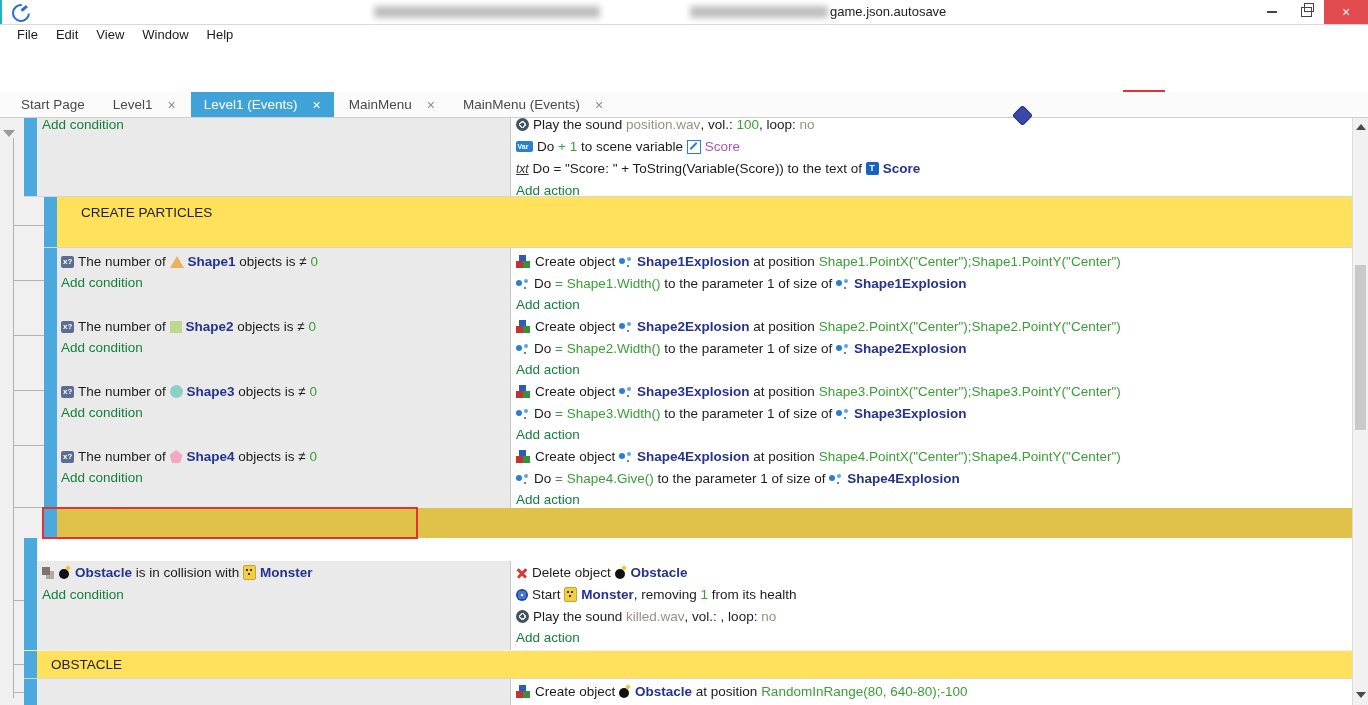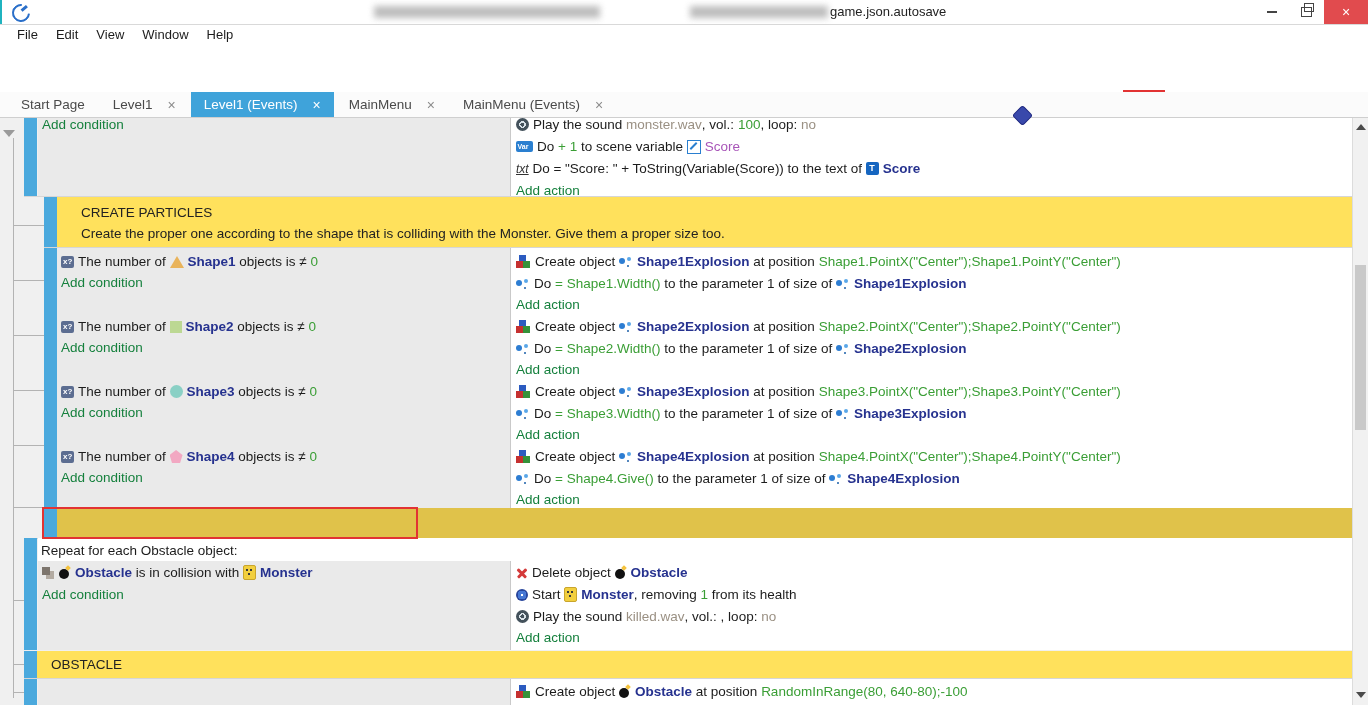--- a/index.html
+++ b/index.html
@@ -252,30 +252,29 @@
     <div class="tree-h" style="left:13px;top:389px;width:31px"></div>
     <div class="tree-h" style="left:13px;top:482px;width:11px"></div>
     <div class="tree-h" style="left:13px;top:546px;width:11px"></div>
     <div class="tree-h" style="left:13px;top:574px;width:11px"></div>
 
     <div class="bar" style="left:24px;top:0;height:78px"></div>
     <div class="condbg" style="left:38px;top:0;width:472px;height:78px"></div>
     <div class="actbg" style="left:511px;top:0;width:841px;height:78px"></div>
     <div class="vdiv" style="left:510px;top:0;height:78px"></div>
     <div class="ln dim" style="left:42px;top:-4px">Add condition</div>
-    <div class="ln" style="left:516px;top:-4px"><span class="ic i-sound"></span><span class="sg-p">Play the sound </span><span class="sg-file">monster.wav</span><span class="sg-p">, vol.: </span><span class="sg-expr">100</span><span class="sg-p">, loop: </span><span class="sg-file">no</span></div>
+    <div class="ln" style="left:516px;top:-4px"><span class="ic i-sound"></span><span class="sg-p">Play the sound </span><span class="sg-file">position.wav</span><span class="sg-p">, vol.: </span><span class="sg-expr">100</span><span class="sg-p">, loop: </span><span class="sg-file">no</span></div>
     <div class="ln" style="left:516px;top:18px"><span class="ic i-variable"></span><span class="sg-p">Do </span><span class="sg-expr">+ 1</span><span class="sg-p"> to scene variable </span><span class="ic i-scene-variable"></span><span class="sg-var">Score</span></div>
     <div class="ln" style="left:516px;top:40px"><span class="sg-pre">txt</span><span class="sg-p"> Do </span><span class="sg-p">= "Score: " + ToString(Variable(Score)) to the text of </span><span class="ic i-text-object"></span><span class="sg-obj">Score</span></div>
     <div class="ln dim" style="left:516px;top:62px">Add action</div>
     <div class="sep" style="left:24px;top:78px;width:1328px"></div>
 
     <div class="bar" style="left:44px;top:79px;height:50px"></div>
     <div class="ycomment" style="left:57px;top:79px;width:1295px;height:50px"></div>
     <div class="cm-text" style="left:81px;top:84px;font-weight:normal">CREATE PARTICLES</div>
-    <div class="cm-text" style="left:81px;top:105px">Create the proper one according to the shape that is colliding with the Monster. Give them a proper size too.</div>
 
     <div class="sep" style="left:44px;top:129px;width:1308px"></div>
     <div class="bar" style="left:44px;top:130px;height:65px"></div>
     <div class="condbg" style="left:57px;top:130px;width:453px;height:65px"></div>
     <div class="actbg" style="left:511px;top:130px;width:841px;height:65px"></div>
     <div class="vdiv" style="left:510px;top:130px;height:65px"></div>
     <div class="ln" style="left:61px;top:133px"><span class="ic i-object-count"></span><span class="sg-p">The number of </span><span class="ic i-shape1"></span><span class="sg-obj">Shape1</span><span class="sg-p"> objects is </span><span class="sg-p">≠ </span><span class="sg-expr">0</span></div>
     <div class="ln dim" style="left:61px;top:154px">Add condition</div>
     <div class="ln" style="left:516px;top:133px"><span class="ic i-create-object"></span><span class="sg-p">Create object </span><span class="ic i-particle"></span><span class="sg-obj">Shape1Explosion</span><span class="sg-p"> at position </span><span class="sg-expr">Shape1.PointX("Center");Shape1.PointY("Center")</span></div>
     <div class="ln" style="left:516px;top:155px"><span class="ic i-particle"></span><span class="sg-p">Do </span><span class="sg-expr">= Shape1.Width()</span><span class="sg-p"> to the parameter 1 of size of </span><span class="ic i-particle"></span><span class="sg-obj">Shape1Explosion</span></div>
@@ -314,21 +313,20 @@
     <div class="ln" style="left:516px;top:350px"><span class="ic i-particle"></span><span class="sg-p">Do </span><span class="sg-expr">= Shape4.Give()</span><span class="sg-p"> to the parameter 1 of size of </span><span class="ic i-particle"></span><span class="sg-obj">Shape4Explosion</span></div>
     <div class="ln dim" style="left:516px;top:371px">Add action</div>
 
     <div class="ycomment sel" style="left:57px;top:390px;width:1295px;height:30px"></div>
     <div class="bar" style="left:44px;top:390px;height:30px"></div>
     <div class="selbox" style="left:42px;top:389px;width:372px;height:28px"></div>
 
     <div class="sep" style="left:24px;top:420px;width:1328px"></div>
     <div class="bar" style="left:24px;top:420px;height:112px"></div>
     <div class="actbg" style="left:38px;top:420px;width:1314px;height:23px"></div>
-    <div class="hdr" style="left:41px;top:422px">Repeat for each Obstacle object:</div>
     <div class="condbg" style="left:38px;top:443px;width:472px;height:89px"></div>
     <div class="actbg" style="left:511px;top:443px;width:841px;height:89px"></div>
     <div class="vdiv" style="left:510px;top:443px;height:89px"></div>
     <div class="ln" style="left:42px;top:444px"><span class="ic i-repeat"></span><span class="ic i-bomb"></span><span class="sg-obj">Obstacle</span><span class="sg-p"> is in collision with </span><span class="ic i-monster"></span><span class="sg-obj">Monster</span></div>
     <div class="ln dim" style="left:42px;top:466px">Add condition</div>
     <div class="ln" style="left:516px;top:444px"><span class="ic i-delete"></span><span class="sg-p">Delete object </span><span class="ic i-bomb"></span><span class="sg-obj">Obstacle</span></div>
     <div class="ln" style="left:516px;top:466px"><span class="ic i-damage"></span><span class="sg-p">Start </span><span class="ic i-monster"></span><span class="sg-obj">Monster</span><span class="sg-p">, removing </span><span class="sg-expr">1</span><span class="sg-p"> from its health</span></div>
     <div class="ln" style="left:516px;top:488px"><span class="ic i-sound"></span><span class="sg-p">Play the sound </span><span class="sg-file">killed.wav</span><span class="sg-p">, vol.: , loop: </span><span class="sg-file">no</span></div>
     <div class="ln dim" style="left:516px;top:509px">Add action</div>
 

